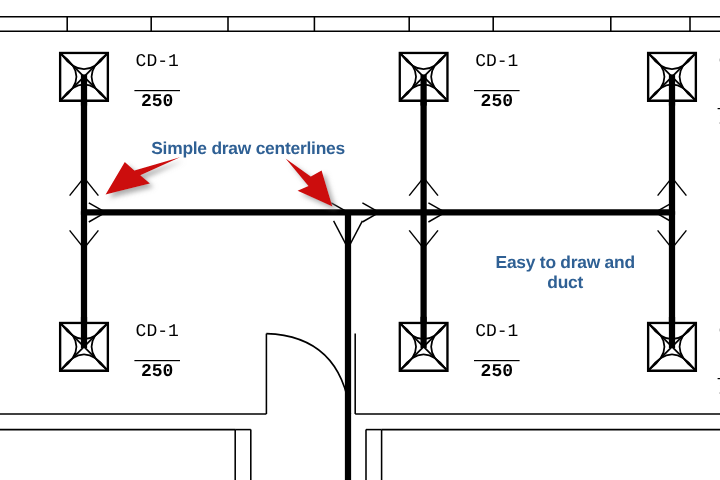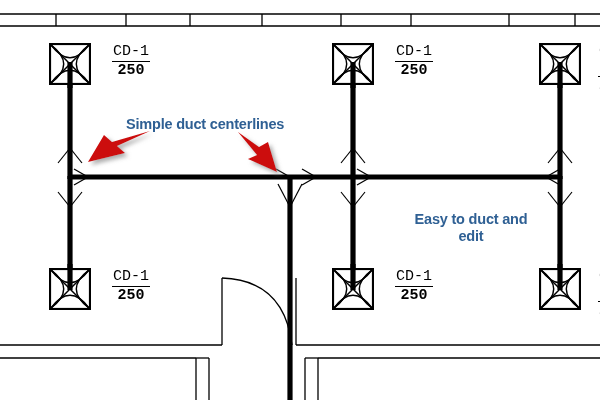--- a/index.html
+++ b/index.html
@@ -48,21 +48,21 @@
     font-family: "Liberation Mono", monospace;
     font-size: 15px;
     color: #000000;
     line-height: 1.0;
     text-align: center;
     letter-spacing: 0px;
   }
   .tag-num {
     display: block;
     border-bottom: 1.3px solid #000;
-    padding: 0 1px 2px 1px;
+    padding: 0 1px 16px 1px;
     text-align: right;
   }
   .tag-den {
     display: block;
     padding-top: 1px;
     font-weight: bold;
   }
 </style>
 </head>
 <body>
@@ -196,23 +196,23 @@
     </g>
 
     <g filter="url(#redshadow)">
       <path d="M150,131 L117,146 L125,153 L88,162 L104,135 L112,142 Z" fill="#cc1111"></path>
     </g>
     <g filter="url(#redshadow)">
       <path d="M238,132 L257,155 L248,159 L277,172 L268,142 L259,147 Z" fill="#cc1111"></path>
     </g>
   </svg>
 
-  <div class="annot-text" id="annot-simple-duct">Simple duct centerlines</div>
-
-  <div class="annot-text" id="annot-easy-draw">Easy to duct and edit</div>
+  <div class="annot-text" id="annot-simple-duct">Simple draw centerlines</div>
+
+  <div class="annot-text" id="annot-easy-draw">Easy to draw and duct</div>
 
   <div class="tag-block" style="left:112px; top:44px;">
     <span class="tag-num">CD-1</span>
     <span class="tag-den">250</span>
   </div>
 
   <div class="tag-block" style="left:395px; top:44px;">
     <span class="tag-num">CD-1</span>
     <span class="tag-den">250</span>
   </div>

